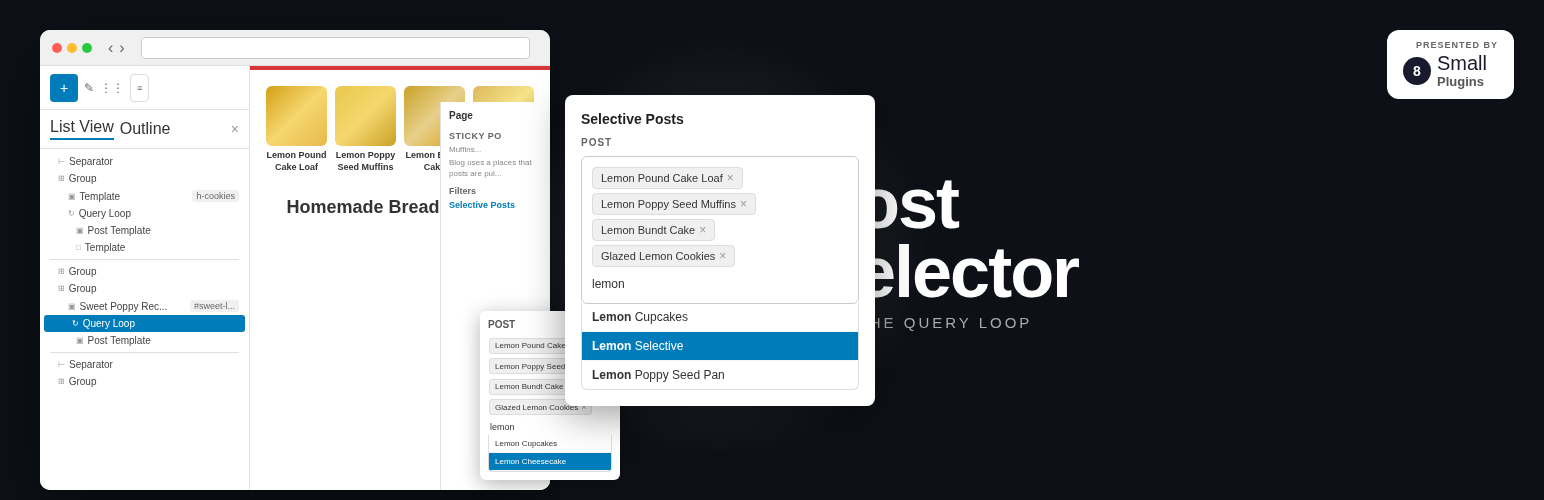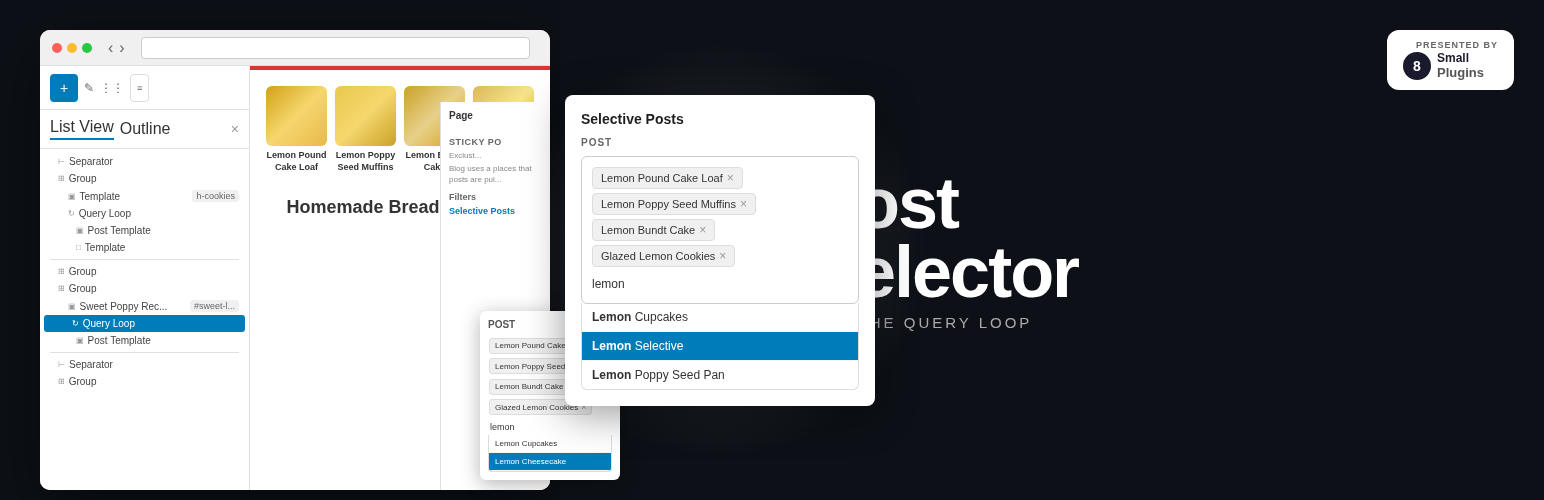--- a/index.html
+++ b/index.html
@@ -258,21 +258,21 @@
       background: #fff;
       border-left: 1px solid #e0e0e0;
       height: 100%;
       padding: 8px;
       font-size: 10px;
     }
 
     .right-panel-title {
       font-weight: 600;
       color: #333;
-      margin-bottom: 16px;
+      margin-bottom: 10px;
     }
 
     
     .middle-section {
       position: absolute;
       left: 480px;
       top: 0;
       width: 480px;
       height: 500px;
       display: flex;
@@ -517,22 +517,22 @@
       font-weight: 600;
       padding-left: 13px;
     }
 
     .sp-logo {
       width: 28px;
       height: 28px;
     }
 
     .sp-name {
-      font-size: 12px;
-      font-weight: 700;
+      font-size: 20px;
+      font-weight: 400;
       color: #1a1a2e;
       line-height: 1.1;
     }
 
     .sp-sub {
       font-size: 13px;
       font-weight: 600;
       color: #555;
     }
 
@@ -665,21 +665,21 @@
                   <div class="recipe-label">Glazed Lemon Cookies</div>
                 </div>
               </div>
               <div class="section-title">Homemade Bread Recipes</div>
             </div>
           </div>
 
           <div class="right-panel">
             <div class="right-panel-title">Page</div>
             <div style="font-size:9px;color:#666;margin-bottom:3px;font-weight:700;text-transform:uppercase;letter-spacing:0.5px;">STICKY PO</div>
-            <div style="font-size:8px;color:#888;line-height:1.4;">Exclust...</div>
+            <div style="font-size:8px;color:#888;line-height:1.4;">Muffins...</div>
             <div style="font-size:8px;color:#888;line-height:1.4;margin-top:2px;">Blog uses a places that posts are pul...</div>
             <div style="font-size:9px;color:#666;margin-top:6px;font-weight:700;">Filters</div>
             <div style="font-size:9px;color:#007cba;margin-top:4px;font-weight:600;">Selective Posts</div>
           </div>
         </div>
       </div>
     </div>
   </div>
 </div>
 

